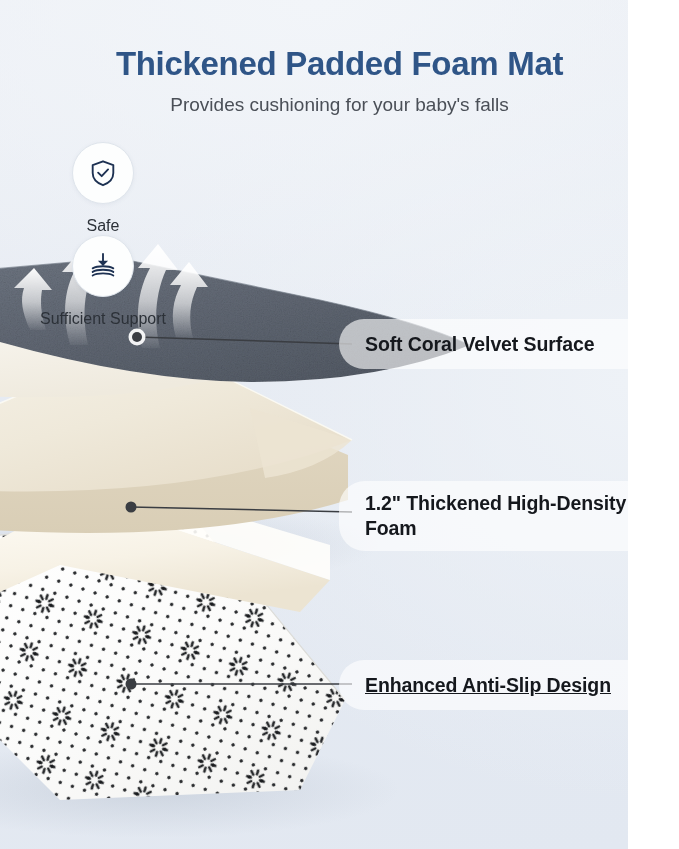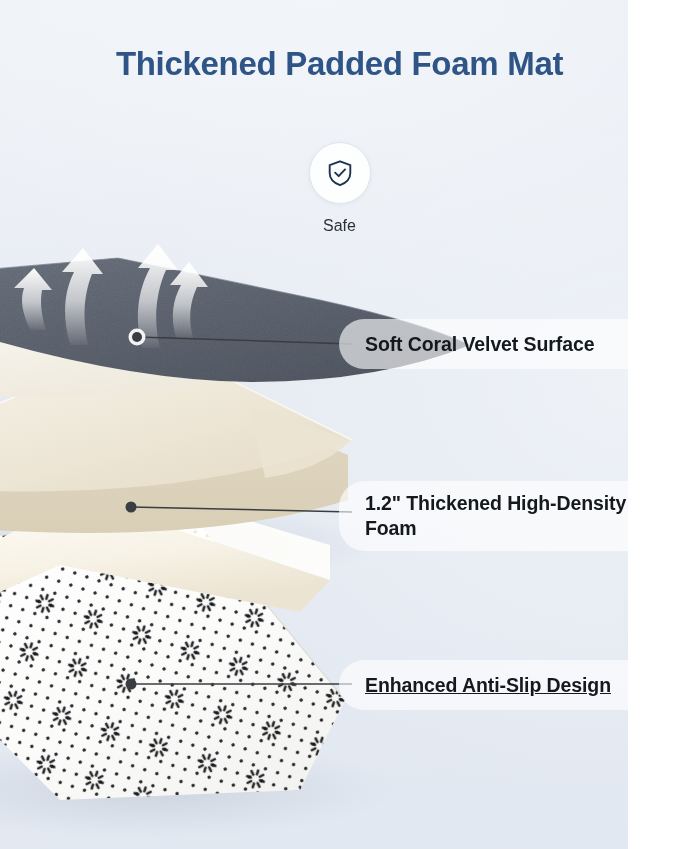--- a/index.html
+++ b/index.html
@@ -33,22 +33,23 @@
     font-size:19px;
     color:#4a4f57;
     font-weight:400;
   }
 
   
   .features {
     position:absolute;
     top:142px; left:0; width:679px;
     display:flex; justify-content:space-around;
-    padding:0 50px;
+    padding:0 18px;
     z-index:30;
+    flex-direction:column;
   }
   .feature { width:170px; display:flex; flex-direction:column; align-items:center; }
   .badge {
     width:62px; height:62px; border-radius:50%;
     background:#fdfefe;
     border:1px solid #dfe5ec;
     display:flex; align-items:center; justify-content:center;
     box-shadow:0 1px 4px rgba(80,100,130,0.07);
   }
   .badge svg { display:block; }
@@ -255,36 +256,51 @@
         <g>
           <line x1="131" y1="684" x2="352" y2="684" stroke="#3a3d42" stroke-width="1.5"></line>
           <circle cx="131" cy="684" r="5.5" fill="#3a3d42"></circle>
         </g>
       </g>
     </svg>
   </div>
 
   <div class="header">
     <div class="title">Thickened Padded Foam Mat</div>
+    <div class="subtitle">Provides cushioning for your baby's falls</div>
   </div>
 
   <div class="features">
 
     <div class="feature">
       <div class="badge">
         <span>
           <svg width="30" height="30" viewBox="0 0 32 32" fill="none" stroke="#1d3152" stroke-width="2" stroke-linecap="round" stroke-linejoin="round">
             <path d="M16 3.5 L27 7.5 V16 C27 22.5 22 26.8 16 29 C10 26.8 5 22.5 5 16 V7.5 Z"></path>
             <path d="M10.8 15.6 L14.6 19.4 L21.4 12.2"></path>
           </svg>
         </span>
       </div>
       <div class="feature-label">Safe</div>
     </div>
 
+    <div class="feature">
+      <div class="badge">
+        <span>
+          <svg width="30" height="30" viewBox="0 0 32 32" fill="none" stroke="#1d3152" stroke-width="2" stroke-linecap="round" stroke-linejoin="round">
+            <line x1="16" y1="3" x2="16" y2="13"></line>
+            <path d="M10.6 10.5 L16 16 L21.4 10.5 Z" fill="#1d3152" stroke="none"></path>
+            <path d="M5 18.5 C10 15.5 22 15.5 27 18.5"></path>
+            <path d="M5 22.3 C10 19.3 22 19.3 27 22.3"></path>
+            <path d="M5 26.1 C10 23.1 22 23.1 27 26.1"></path>
+          </svg>
+        </span>
+      </div>
+      <div class="feature-label">Sufficient Support</div>
+    </div>
 
 
   </div>
 
   <div class="callout" id="callout-0">
     <span>Soft Coral Velvet Surface</span>
   </div>
   <div class="callout" id="callout-1">
     <span>1.2" Thickened High-Density Foam</span>
   </div>

